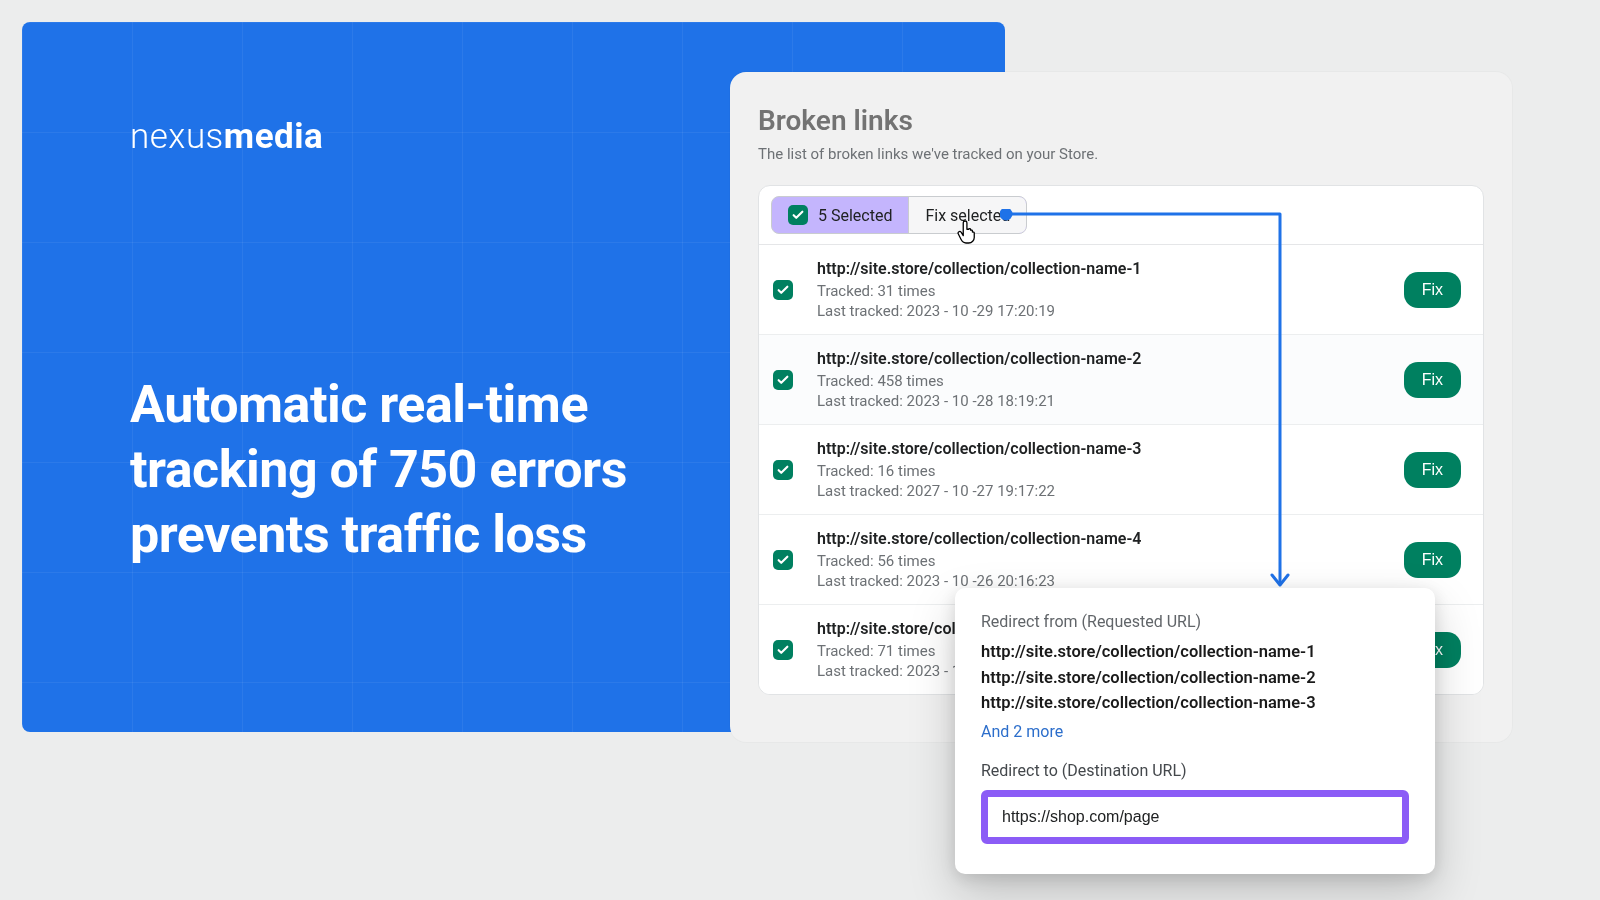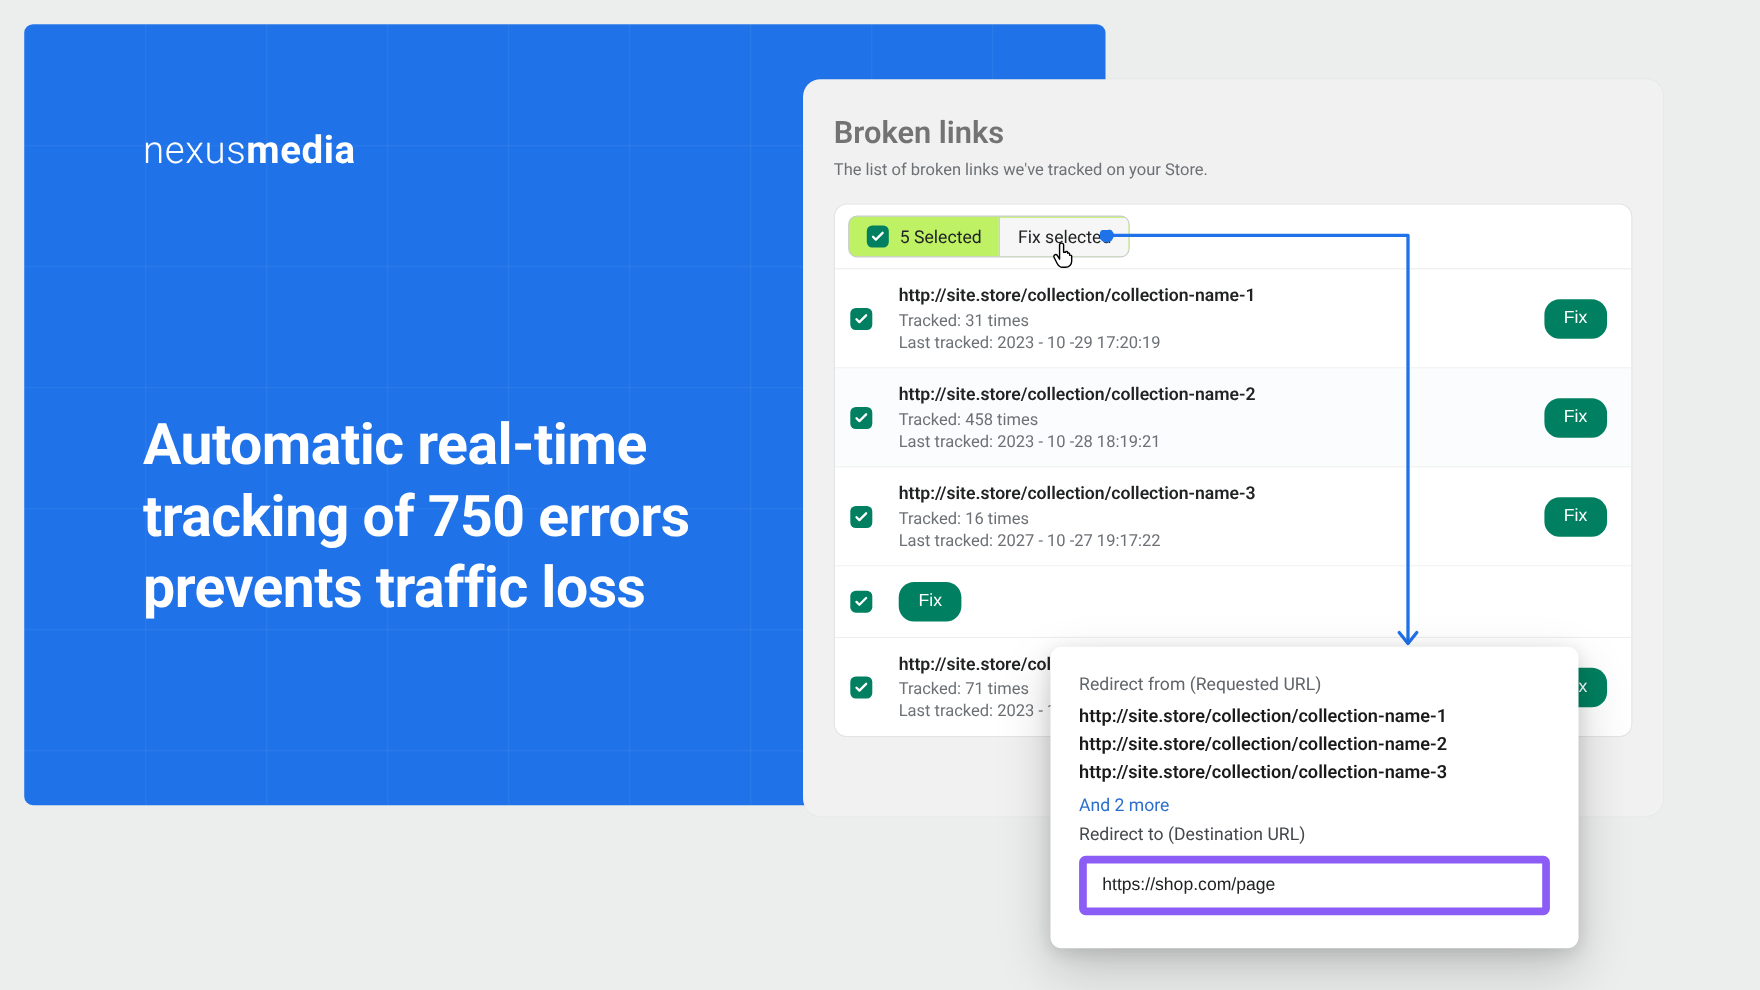--- a/index.html
+++ b/index.html
@@ -61,22 +61,21 @@
   .bulk-row {
     display: flex; align-items: stretch;
     border-bottom: 1px solid #e5e6e8;
     padding: 10px 12px;
   }
   .bulk-group {
     display: inline-flex;
     border: 1px solid #c9cccf;
     border-radius: 8px;
     overflow: hidden;
-    background: #bef264;
-    align-items: flex-end;
+    background: #c4b5fd;
   }
   .bulk-seg {
     display: flex; align-items: center;
     padding: 8px 16px;
     font-size: 16px; color: #202223;
   }
   .bulk-seg + .bulk-seg { border-left: 1px solid #c9cccf; }
   .bulk-seg.hover { background: #f6f6f7; }
   .chk {
     width: 20px; height: 20px; border-radius: 5px;
@@ -113,21 +112,21 @@
     width: 480px;
     background: #ffffff;
     border-radius: 10px;
     box-shadow: 0 20px 48px rgba(0,0,0,0.18), 0 4px 16px rgba(0,0,0,0.12);
     padding: 24px 26px 30px 26px;
   }
   .popover .label { font-size: 16px; color: #616569; }
   .popover .urls { margin-top: 8px; }
   .popover .urls div { font-size: 16.5px; font-weight: 650; color: #1a1a1a; line-height: 1.55; }
   .popover .more { font-size: 16px; color: #2c6ecb; margin-top: 6px; }
-  .popover .dest-label { margin-top: 8px; font-size: 16px; color: #44484c; }
+  .popover .dest-label { margin-top: 20px; font-size: 16px; color: #44484c; }
   .popover input {
     width: 100%; margin-top: 10px;
     border: 7px solid #8b5cf6; border-radius: 6px;
     padding: 11px 14px; font-size: 16px; color: #202223;
     outline: none;
   }
 
   
   .connector {
     position: absolute;
@@ -218,20 +217,25 @@
       </div>
       <button class="fix-btn">Fix</button>
     </div>
 
     <div class="row">
       <span class="chk">
         <svg viewBox="0 0 16 16">
             <path d="M3 8.2l3 3 7-7" stroke="#fff" stroke-width="2.4" fill="none" stroke-linecap="round" stroke-linejoin="round"></path>
           </svg>
       </span>
+      <div class="info">
+        <div class="url">http://site.store/collection/collection-name-4</div>
+        <div class="meta">Tracked: 56 times</div>
+        <div class="last">Last tracked: 2023 - 10 -26  20:16:23</div>
+      </div>
       <button class="fix-btn">Fix</button>
     </div>
 
     <div class="row">
       <span class="chk">
         <svg viewBox="0 0 16 16">
             <path d="M3 8.2l3 3 7-7" stroke="#fff" stroke-width="2.4" fill="none" stroke-linecap="round" stroke-linejoin="round"></path>
           </svg>
       </span>
       <div class="info">

